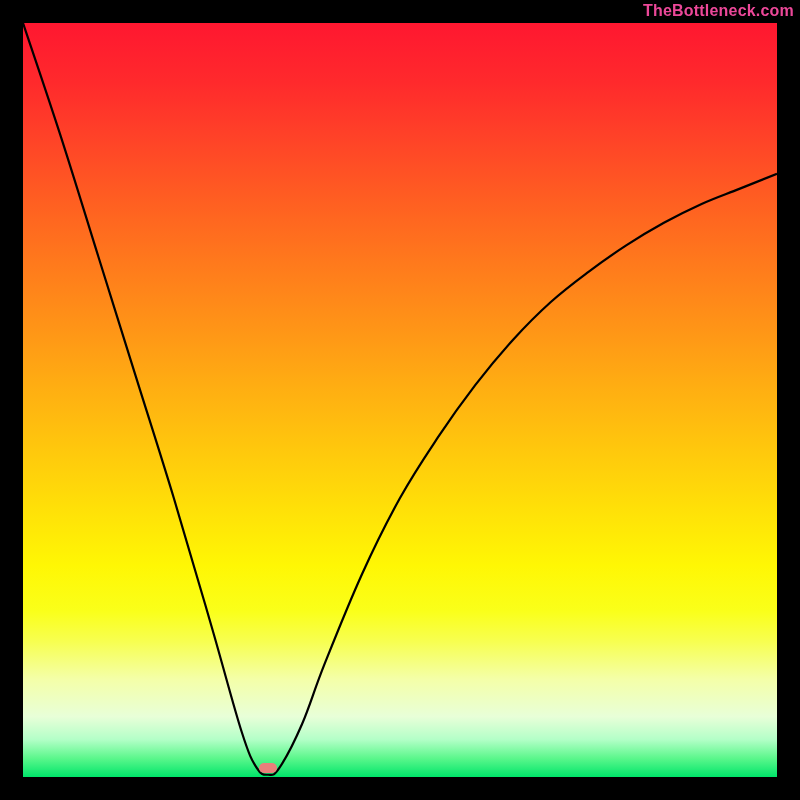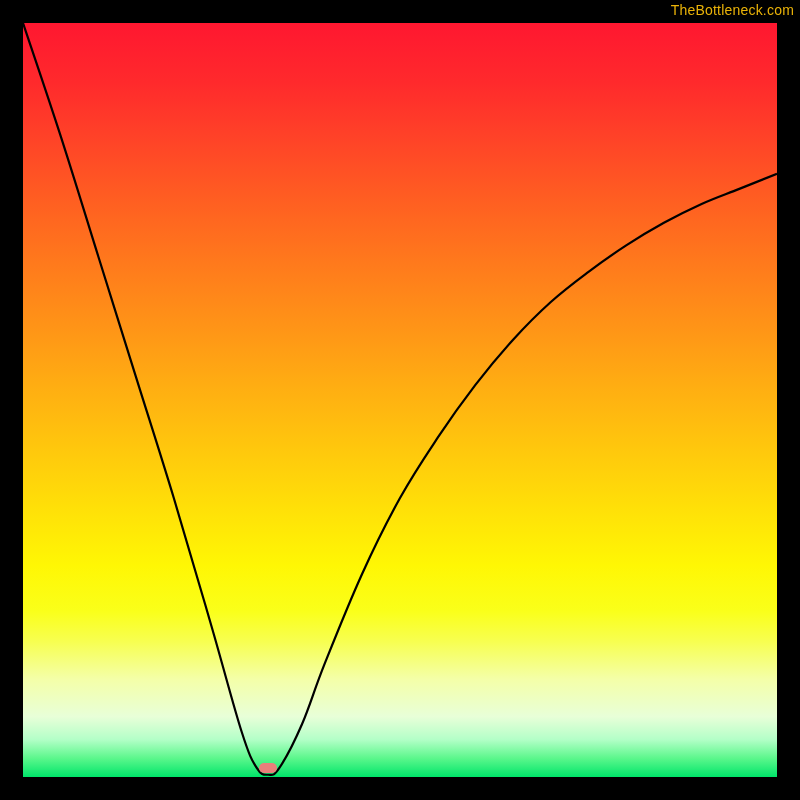--- a/index.html
+++ b/index.html
@@ -34,23 +34,23 @@
       #b4ffc8 95%,
       #5cf78c 97.5%,
       #00e56a 100%
     );
     overflow: hidden;
   }
   .watermark {
     position: absolute;
     top: 2px;
     right: 6px;
-    color: #eab308;
-    font-size: 14px;
-    font-weight: 400;
+    color: #ec4899;
+    font-size: 16px;
+    font-weight: 700;
     letter-spacing: 0.2px;
     z-index: 5;
   }
   .curve-svg {
     position: absolute;
     left: 0;
     top: 0;
     width: 754px;
     height: 754px;
   }

